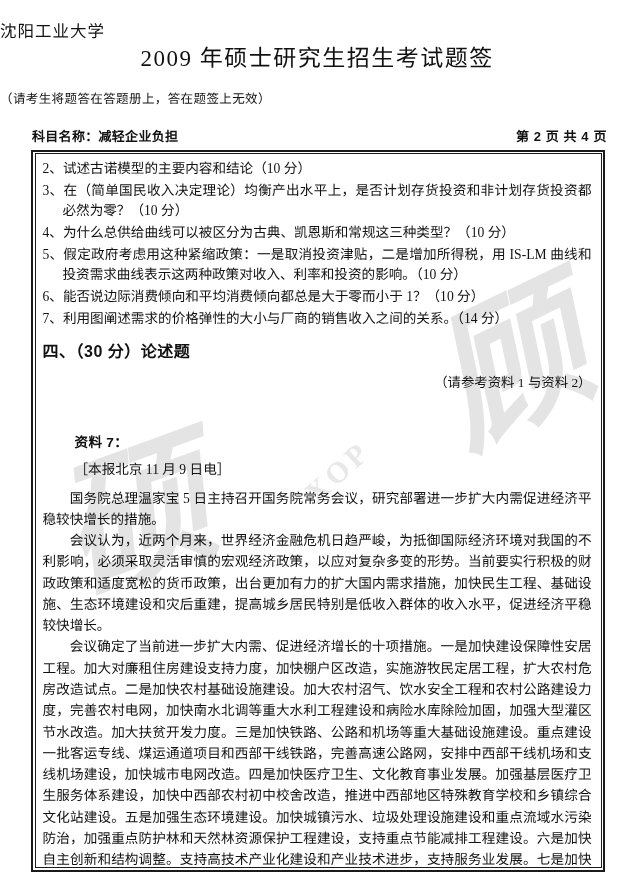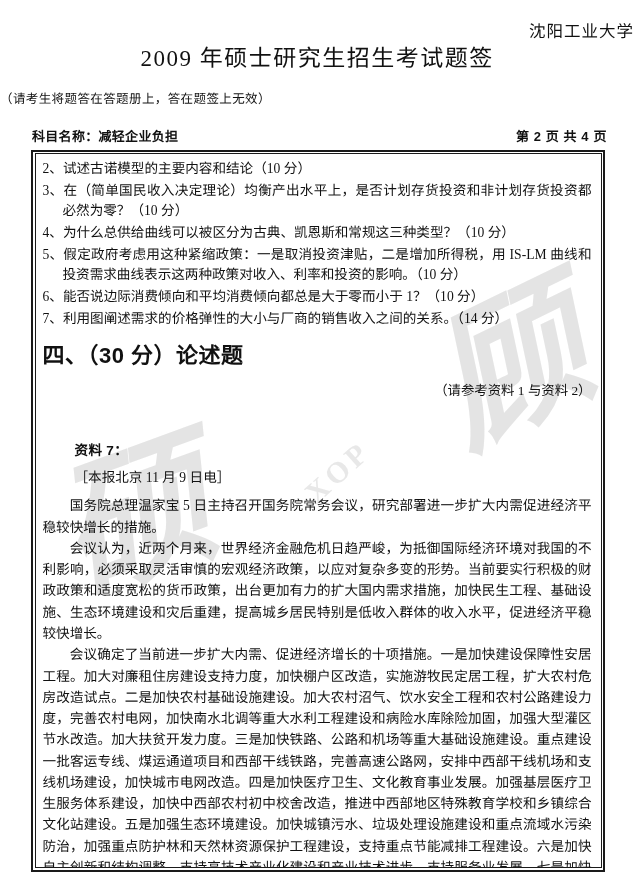--- a/index.html
+++ b/index.html
@@ -58,21 +58,21 @@
     color: #d6d6d6;
   }
 
   
   .sheet {
     position: relative;
     z-index: 5;
     padding: 0;
   }
   .school-name {
-    text-align: right;
+    text-align: left;
     font-size: 16.5px;
     letter-spacing: 1px;
     margin-top: 22px;
     line-height: 1.2;
   }
   .paper-title {
     text-align: center;
     font-size: 23px;
     letter-spacing: 1.5px;
     margin-top: 3px;
@@ -122,21 +122,21 @@
     text-justify: inter-ideograph;
     margin: 0 0 1px 0;
     padding-left: 20px;
     text-indent: -20px;
   }
 
   
   .section-heading {
     font-family: "Liberation Sans", "DejaVu Sans", sans-serif;
     font-weight: 700;
-    font-size: 22px;
+    font-size: 16px;
     letter-spacing: .5px;
     margin: 13px 0 10px 0;
     line-height: 1.3;
   }
 
   .sub-note {
     font-size: 13.4px;
     line-height: 1.5;
     margin: 0;
     text-align: right;

